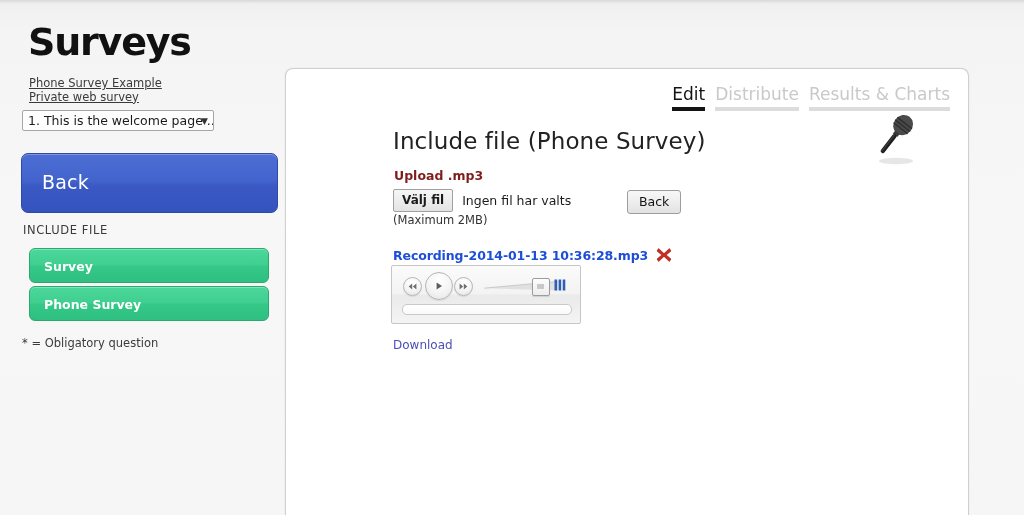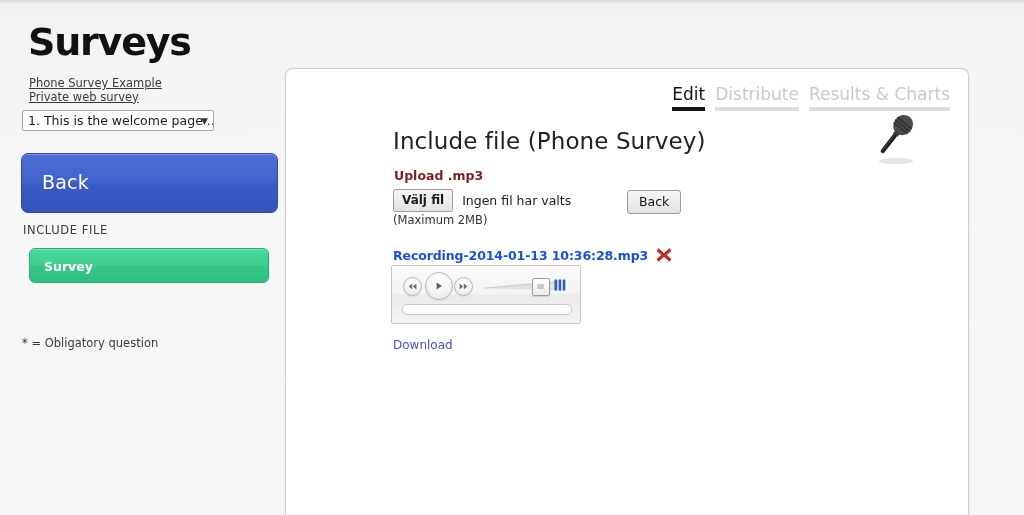--- a/index.html
+++ b/index.html
@@ -345,20 +345,21 @@
         <span>1. This is the welcome page ...</span>
         <span class="caret">▼</span>
       </div>
     </div>
 
     <div id="back-button">Back</div>
 
     <div id="include-file-label">INCLUDE FILE</div>
 
     <div class="green-btn" id="green-btn-0">Survey</div>
+    <div class="green-btn" id="green-btn-1">Phone Survey</div>
 
     <div id="obligatory-note">* = Obligatory question</div>
   </div>
 
   <div id="content-panel">
 
     <div id="tabs">
       <div class="tab active">
         <span class="tab-label">Edit</span>
         <span class="tab-rule"></span>

